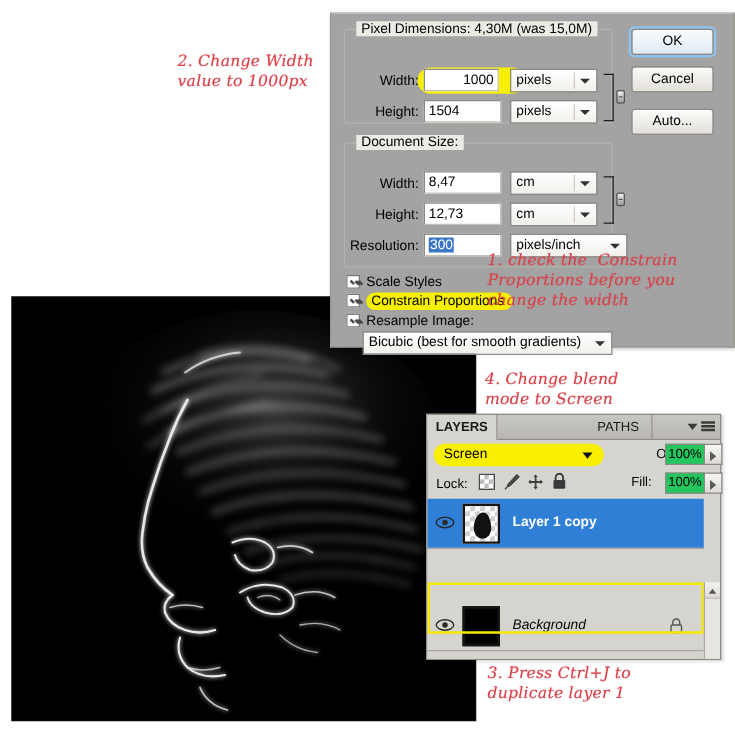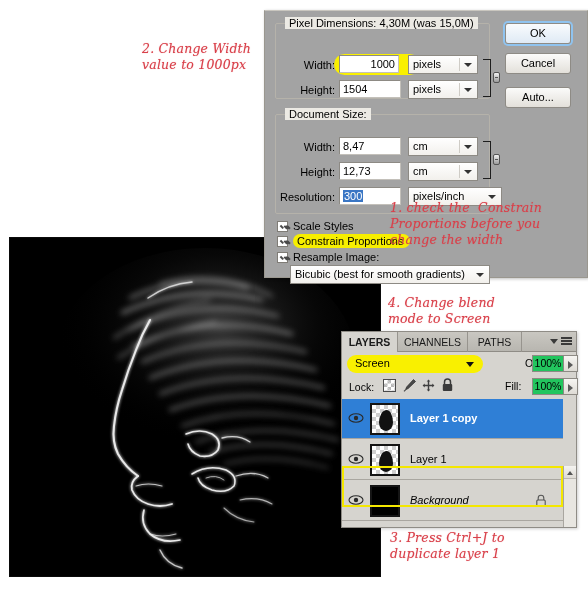--- a/index.html
+++ b/index.html
@@ -369,21 +369,20 @@
 
   <div class="btn default" style="left:240px; top:12px; width:66px;">OK</div>
   <div class="btn" style="left:240px; top:42px; width:66px;">Cancel</div>
   <div class="btn" style="left:240px; top:76px; width:66px;">Auto...</div>
 </div>
 
 <div id="layers-panel">
 
   <div class="tabrow">
     <div class="tab active" style="left:0; width:56px;">LAYERS</div>
-    <div class="tab" style="left:56px; width:70px;">CHANNELS</div>
     <div class="tab" style="left:126px; width:54px;">PATHS</div>
     <div class="panelmenu">
       <span class="tri"></span>
       <span class="lines">
           <i></i>
           <i></i>
           <i></i>
         </span>
     </div>
   </div>
@@ -436,33 +435,20 @@
             <circle cx="8" cy="6" r="2.2" fill="#2a2a2a"></circle>
           </svg>
       </span>
       <span class="thumb">
         <span class="checker"></span>
         <span class="blob"></span>
       </span>
       <span class="layer-name">Layer 1 copy</span>
     </div>
 
-    <div class="layer-row" style="top:41px;">
-      <span class="eye">
-        <svg width="16" height="12" viewBox="0 0 16 12">
-            <ellipse cx="8" cy="6" rx="7" ry="4.2" fill="none" stroke="#2a2a2a" stroke-width="1.1"></ellipse>
-            <circle cx="8" cy="6" r="2.2" fill="#2a2a2a"></circle>
-          </svg>
-      </span>
-      <span class="thumb">
-        <span class="checker"></span>
-        <span class="blob"></span>
-      </span>
-      <span class="layer-name">Layer 1</span>
-    </div>
 
     <div class="layer-row" style="top:82px;">
       <span class="eye">
         <svg width="16" height="12" viewBox="0 0 16 12">
             <ellipse cx="8" cy="6" rx="7" ry="4.2" fill="none" stroke="#2a2a2a" stroke-width="1.1"></ellipse>
             <circle cx="8" cy="6" r="2.2" fill="#2a2a2a"></circle>
           </svg>
       </span>
       <span class="thumb solid"></span>
       <span class="layer-name italic">Background</span>

